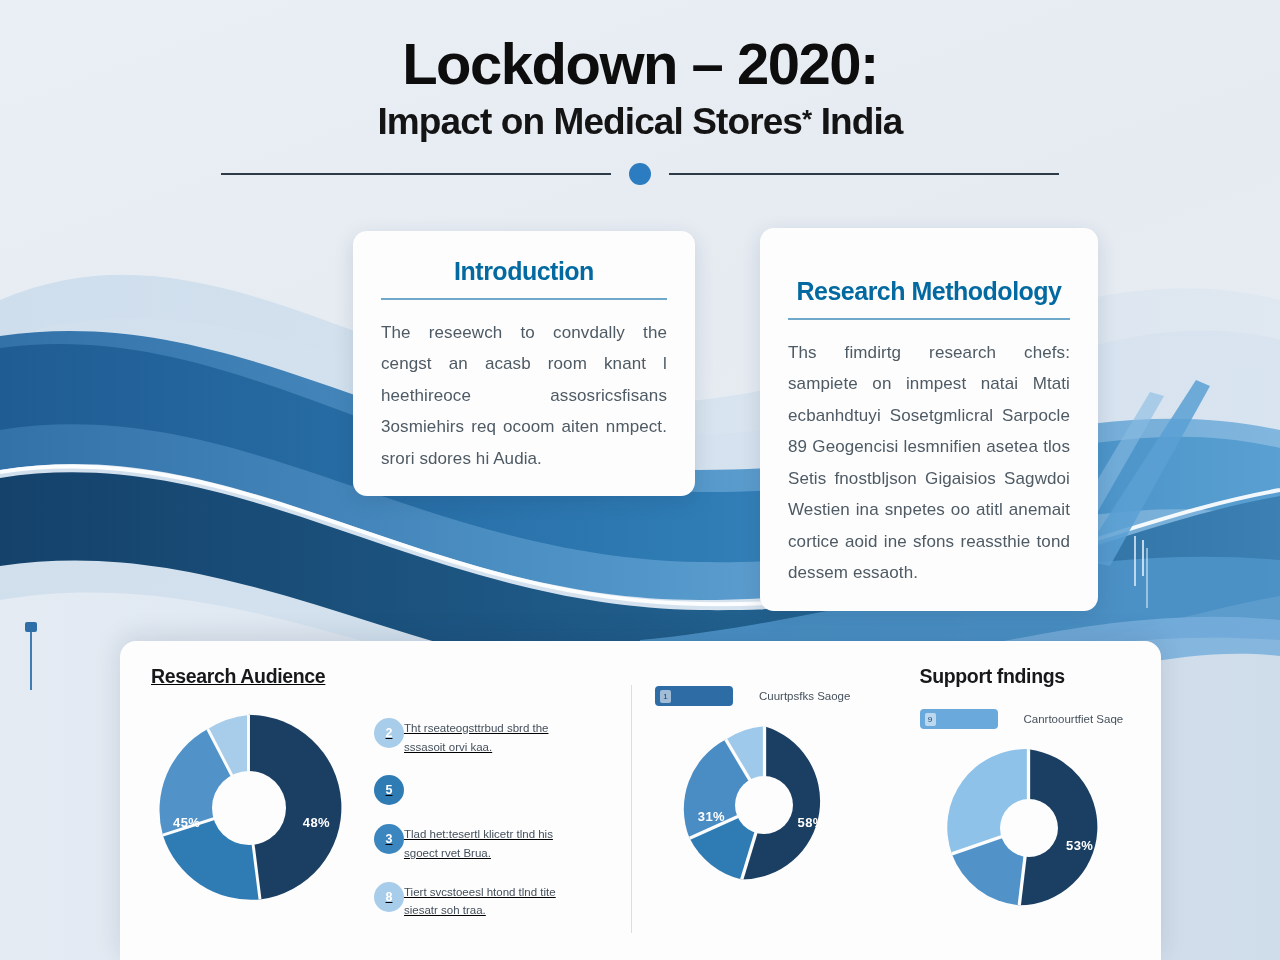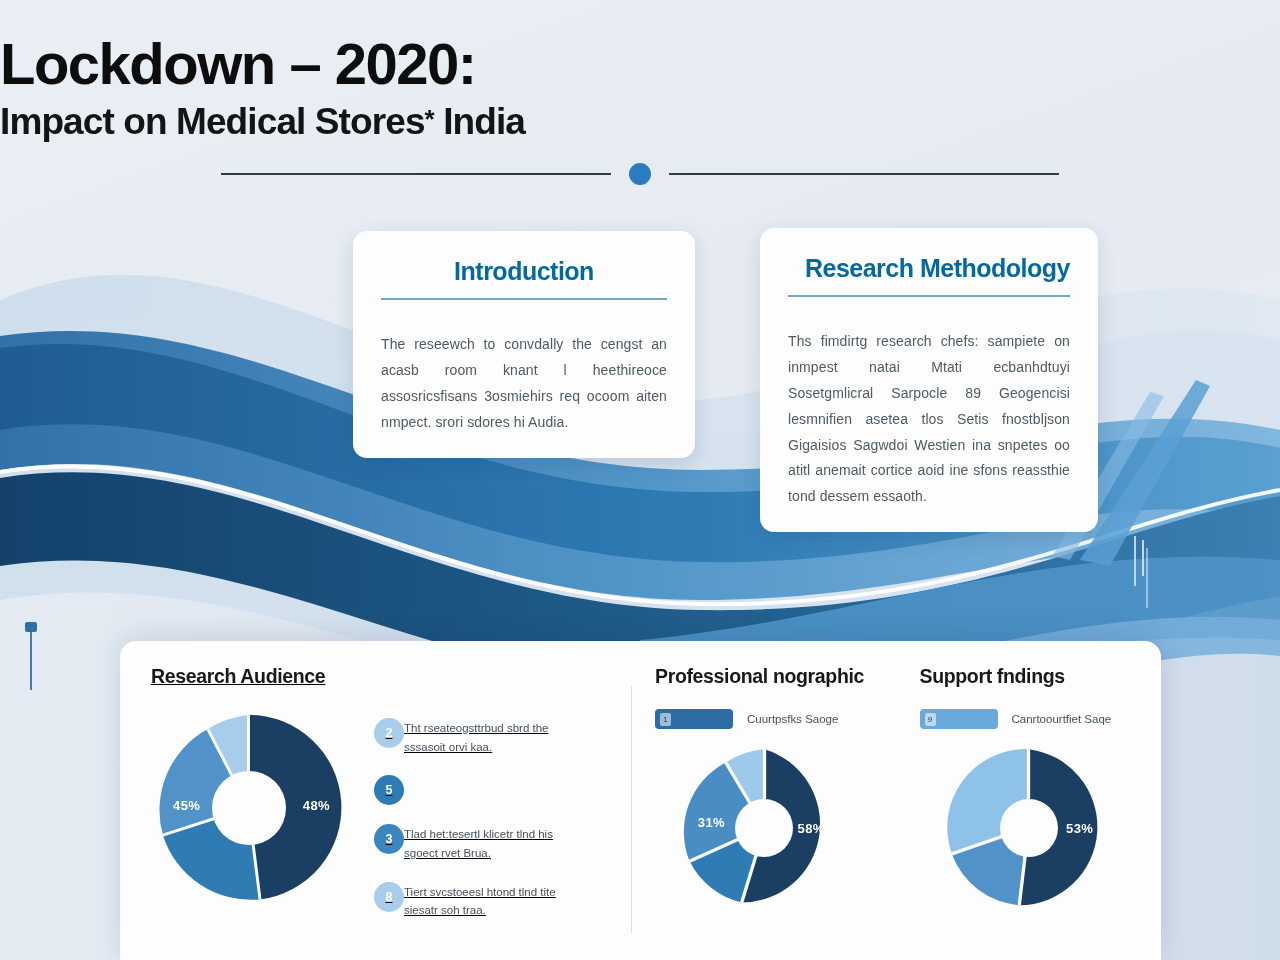--- a/index.html
+++ b/index.html
@@ -17,21 +17,21 @@
     background: linear-gradient(160deg, #eaeff5 0%, #e6ebf2 40%, #e9eef4 100%);
     overflow: hidden;
   }
 
   
   .waves { position: absolute; inset: 0; width: 1280px; height: 960px; }
 
   
   .header {
     position: absolute; top: 34px; left: 0; width: 1280px;
-    z-index: 5;
+    text-align: center; z-index: 5;
   }
   .title-main {
     font-size: 58px; font-weight: 700; color: #0d0d0d;
     letter-spacing: -1.5px; line-height: 1.04;
   }
   .title-sub {
     font-size: 37px; font-weight: 700; color: #141414;
     letter-spacing: -0.9px; margin-top: 8px; line-height: 1.1;
   }
   .title-sub .star { font-size: 26px; vertical-align: 6px; }
@@ -51,24 +51,24 @@
     background: #fdfdfd; border-radius: 14px;
     box-shadow: 0 6px 20px rgba(22,50,80,.14);
     padding: 26px 28px 22px 28px;
   }
   .card.intro  { left: 353px; top: 231px; width: 342px; }
   .card.method { left: 760px; top: 228px; width: 338px; }
   .card-title {
     font-size: 25px; font-weight: 700; color: #0369a1;
     letter-spacing: -0.5px; text-align: center; margin-bottom: 12px;
   }
-  .card.method .card-title { text-align: right; }
+  .card.method .card-title { text-align: center; margin-top: 23px; }
   .card-underline { height: 2px; background: #6fa8c9; width: 100%; }
   .card-body {
-    margin-top: 32px; font-size: 14px; line-height: 1.85;
+    margin-top: 17px; font-size: 17px; line-height: 1.85;
     color: #4e5a64; text-align: justify; letter-spacing: .1px;
     filter: blur(.28px);
   }
 
   
   .panel {
     position: absolute; left: 120px; top: 641px; width: 1041px; height: 319px;
     background: #fdfdfd; border-radius: 16px 16px 0 0;
     box-shadow: 0 -4px 26px rgba(22,50,80,.13);
     z-index: 6; display: flex;
@@ -88,21 +88,21 @@
   .audience-row { display: flex; margin-top: 22px; }
 
   .donut-lg { width: 195px; height: 195px; flex: none; position: relative; }
   .donut-lg .hole {
     position: absolute; left: 50%; top: 50%;
     width: 74px; height: 74px; margin: -37px 0 0 -37px;
     background: #fdfdfd; border-radius: 50%;
   }
   .slice-label {
     position: absolute; color: #fff; font-size: 13px; font-weight: 600;
-    letter-spacing: .4px; filter: blur(.2px);
+    letter-spacing: .4px; filter: blur(.2px); margin-top: 17px;
   }
 
   .legend { margin-left: 28px; padding-top: 8px; }
   .legend-item { display: flex; align-items: flex-start; margin-bottom: 19px; }
   .legend-num {
     width: 30px; height: 30px; border-radius: 50%; flex: none;
     color: #fff; font-size: 12.5px; font-weight: 600;
     display: flex; align-items: center; justify-content: center;
     filter: blur(.15px);
   }
@@ -119,21 +119,21 @@
   .pill {
     width: 78px; height: 20px; border-radius: 4px; flex: none;
     display: flex; align-items: center; padding-left: 5px;
   }
   .pill-glyph {
     width: 11px; height: 13px; border-radius: 2px;
     background: rgba(255,255,255,.55);
     font-size: 8px; color: #16436d; line-height: 13px; text-align: center;
   }
   .pill-label {
-    margin-left: 14px; font-size: 11.5px; color: #46515d;
+    margin-left: 26px; font-size: 11.5px; color: #46515d;
     filter: blur(.3px); white-space: nowrap;
   }
   .donut-sm {
     width: 165px; height: 165px; position: relative;
     margin: 16px auto 0 auto;
   }
   .donut-sm .hole {
     position: absolute; left: 50%; top: 50%;
     width: 58px; height: 58px; margin: -29px 0 0 -29px;
     background: #fdfdfd; border-radius: 50%;
@@ -273,21 +273,20 @@
             <div class="legend-text">Tiert svcstoeesl htond tlnd tite siesatr soh traa.</div>
           </div>
         </div>
       </div>
       <div class="v-divider"></div>
     </div>
 
     <div class="panel-right">
 
       <div class="chart-col">
-        <div class="sec-title">Professional nographic</div>
         <div class="pill-row">
           <div class="pill" style="background:#2d6ca5;">
             <div class="pill-glyph">1</div>
           </div>
           <div class="pill-label">Cuurtpsfks Saoge</div>
         </div>
         <div class="donut-sm">
           <svg viewBox="0 0 200 200" width="165" height="165">
 
             <path d="M100,100 L100,5 A95,95 0 0 1 72.4,190.9 Z" fill="#1b3f63"></path>

